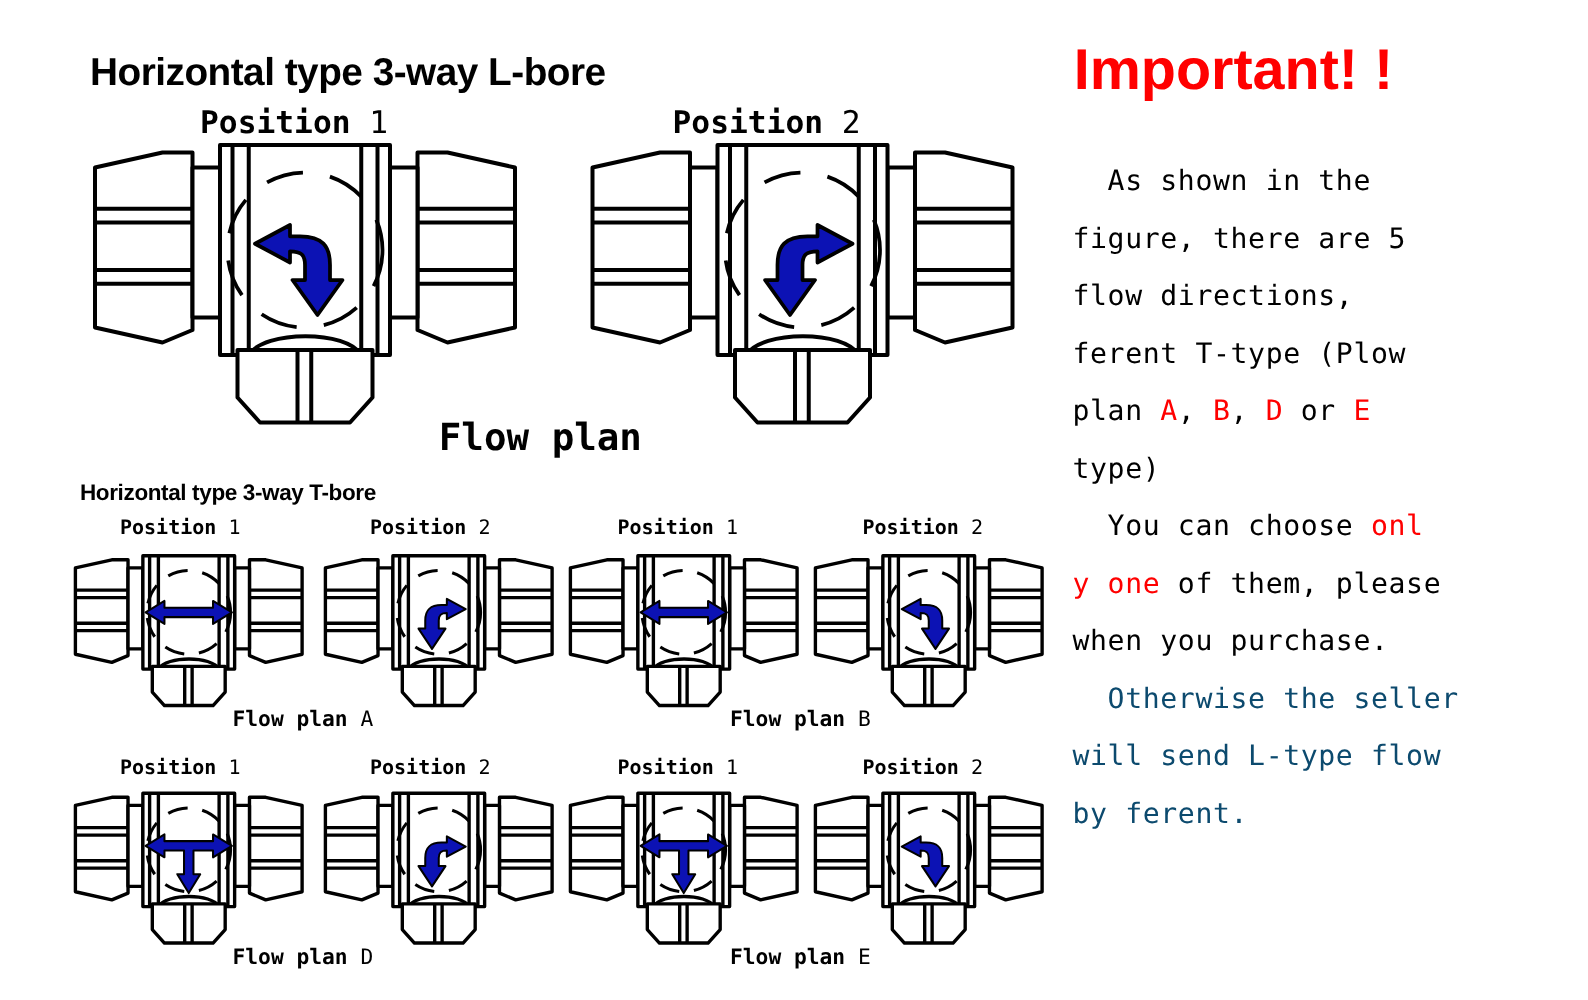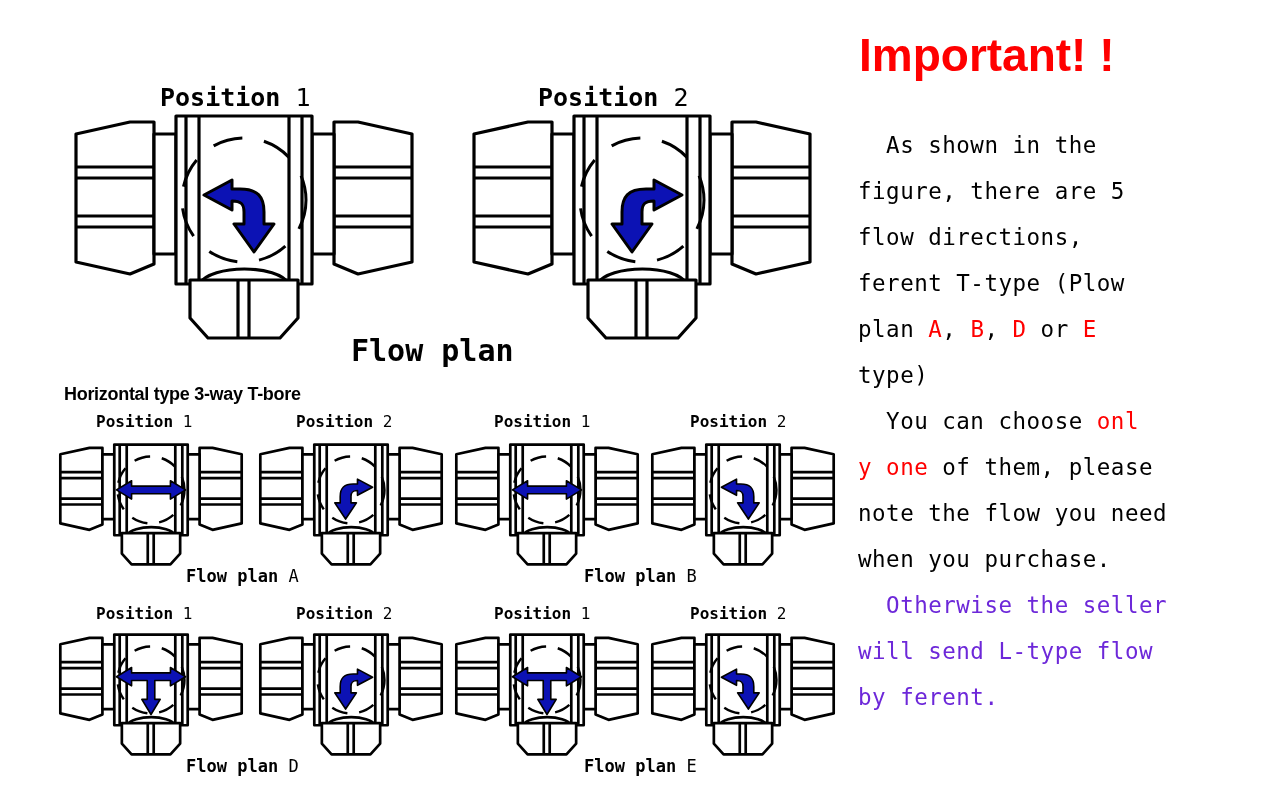--- a/index.html
+++ b/index.html
@@ -48,29 +48,30 @@
     font-family:"Liberation Sans",sans-serif;
     font-weight:bold;font-size:46px;color:#ff0000;
     white-space:nowrap;letter-spacing:0px;
   }
   .body-text{
     font-family:"DejaVu Sans Mono",monospace;
     font-size:22.5px;line-height:46px;color:#000;
     white-space:pre;letter-spacing:0.5px;
   }
   .body-text .r{color:#ff0000;}
-  .body-text .b{color:#6d28d9;}
+  .body-text .b{color:#0c4a6e;}
 
   svg{display:block;overflow:visible;}
 </style>
 </head>
 <body>
 
 <div id="root">
 
+  <div class="abs hdr-main" style="left:72px;top:40px;">Horizontal type 3-way L-bore</div>
 
   <div class="abs pos-label" style="left:160px;top:83px;">
     <span>Position</span>
     <span class="num">1</span>
   </div>
 
   <div class="abs pos-label" style="left:538px;top:83px;">
     <span>Position</span>
     <span class="num">2</span>
   </div>
@@ -494,21 +495,20 @@
     <div class="abs important" style="left:7px;top:28px;">Important! !</div>
     <div class="abs" id="notice-lines" style="left:6px;top:122px;width:412px;">
         <div class="body-text"><span>  As shown in the</span></div>
         <div class="body-text"><span>figure, there are 5</span></div>
         <div class="body-text"><span>flow directions,</span></div>
         <div class="body-text"><span>ferent T-type (Plow</span></div>
         <div class="body-text"><span>plan </span><span class="r">A</span><span>, </span><span class="r">B</span><span>, </span><span class="r">D</span><span> or </span><span class="r">E</span></div>
         <div class="body-text"><span>type)</span></div>
         <div class="body-text"><span>  You can choose </span><span class="r">onl</span></div>
         <div class="body-text"><span class="r">y one</span><span> of them, please</span></div>
-        <div class="body-text"><span>note the flow you need</span></div>
         <div class="body-text"><span>when you purchase.</span></div>
         <div class="body-text"><span class="b">  Otherwise the seller</span></div>
         <div class="body-text"><span class="b">will send L-type flow</span></div>
         <div class="body-text"><span class="b">by ferent.</span></div>
       </div>
   </div>
 
 </div>
 
 </body></html>

